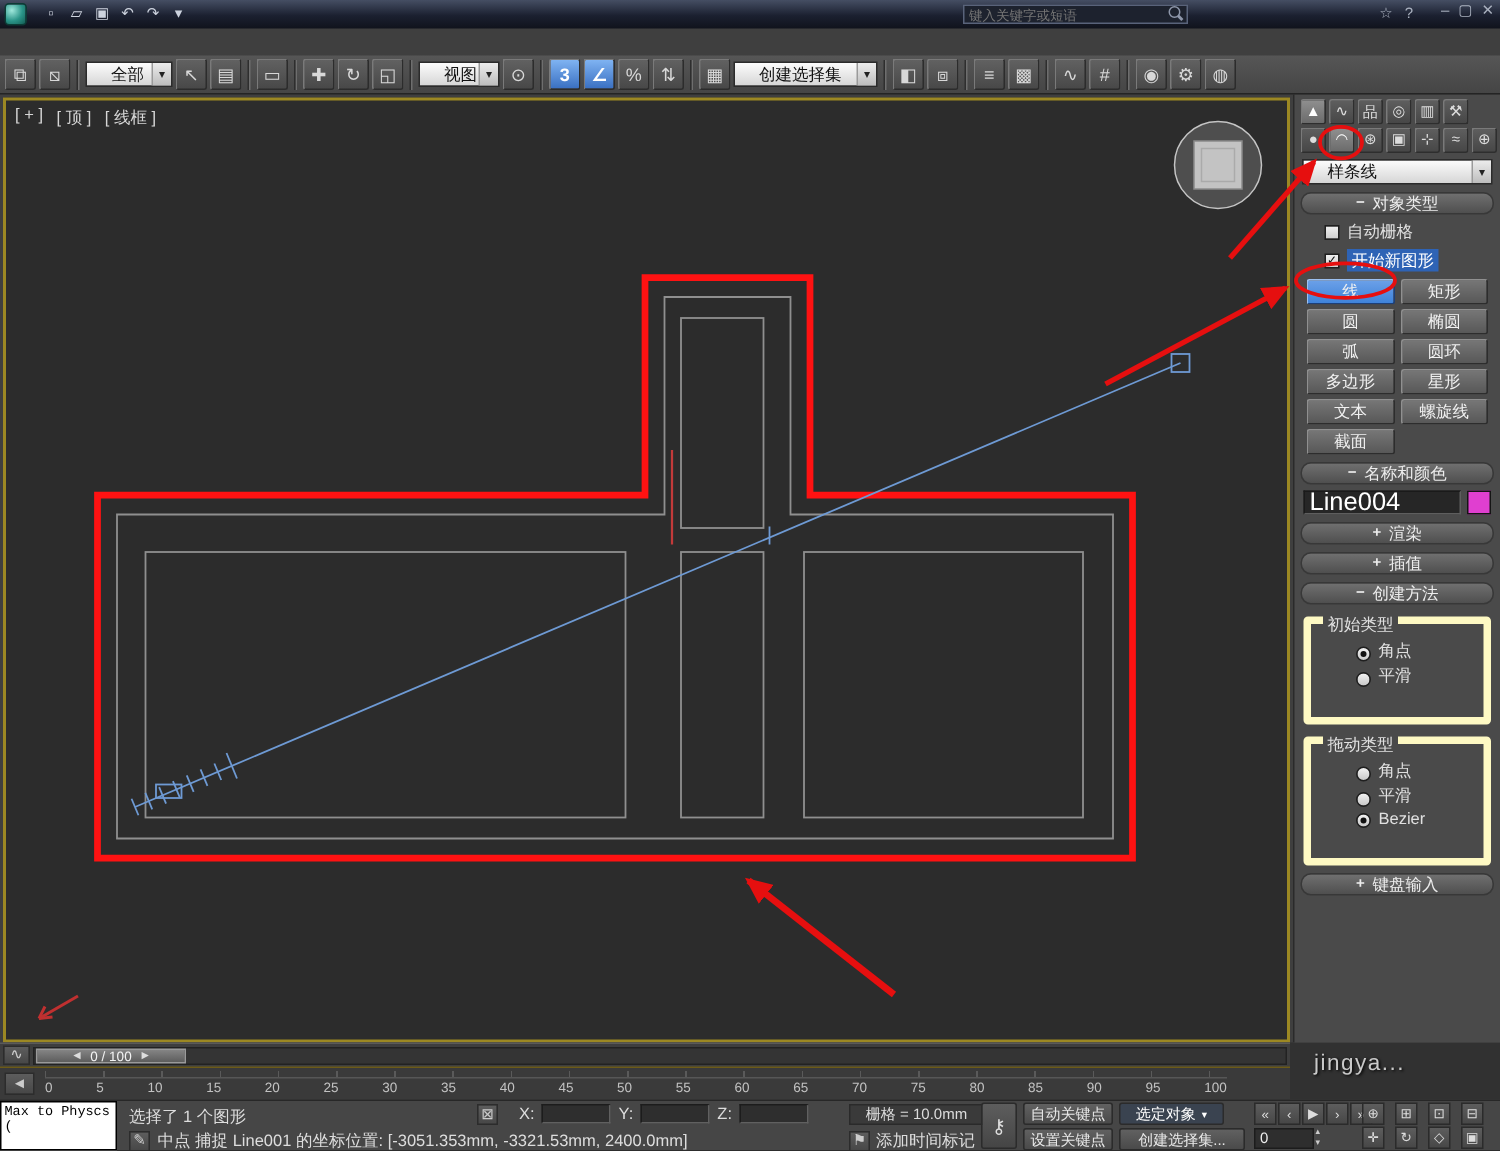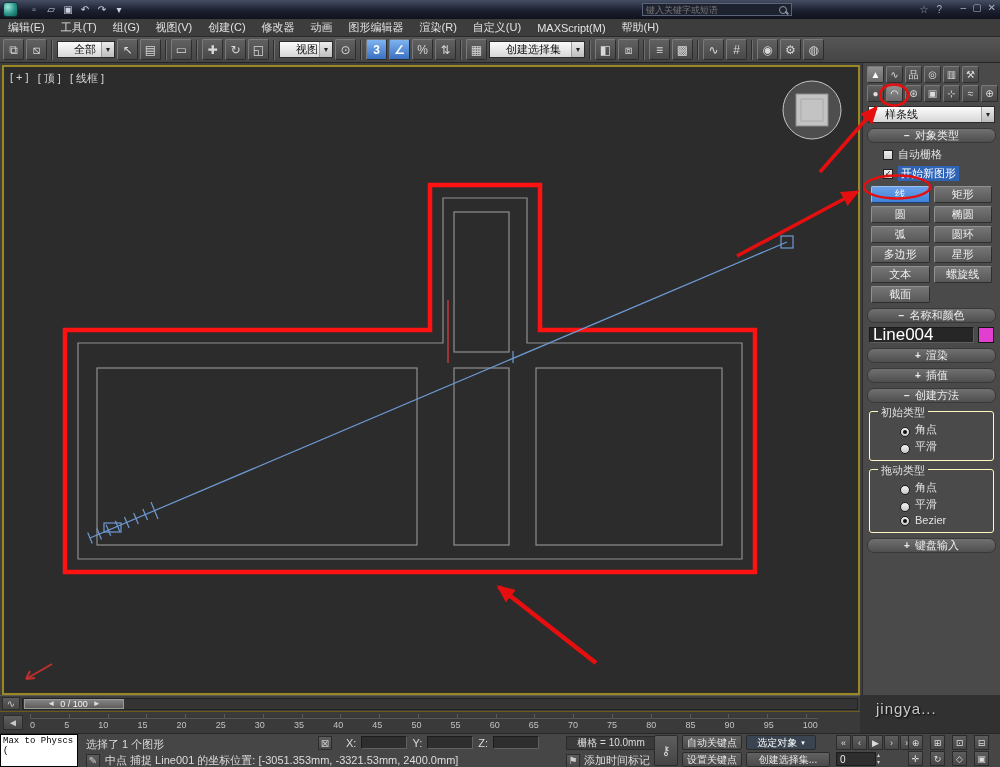--- a/index.html
+++ b/index.html
@@ -10,21 +10,21 @@
   
   .titlebar{position:absolute;left:0;top:0;width:100%;height:19px;z-index:6;
     background:linear-gradient(#454e63,#1b2030 55%,#10131c);display:flex;align-items:center;gap:4px;
     color:#c7ccd6;font-size:11px}
   .logo{width:15px;height:15px;margin-left:3px;border-radius:3px;flex:none;
     background:radial-gradient(circle at 30% 30%,#9fe8dc,#2a9488 55%,#135b52);border:1px solid #0c3b35}
   .qat{display:flex;gap:3px;margin-left:5px}
   .qat-btn{width:14px;height:14px;display:flex;align-items:center;justify-content:center;font-size:10px;color:#cdd3de}
   .tb-title{position:absolute;left:0;right:0;display:flex;justify-content:center;gap:18px;pointer-events:none}
   .tb-file{color:#eef1f6}
-  .search{position:absolute;left:642px;top:3px;width:150px;height:13px;background:#1d222e;border:1px solid #59637a;display:flex;align-items:center}
+  .search{position:absolute;left:642px;top:3px;width:150px;height:13px;background:#1d222e;border:1px solid #59637a;display:flex;}
   .search input{flex:1;background:transparent;border:none;outline:none;color:#8e97aa;font-size:9px;padding:0 3px;font-family:inherit}
   .mag{width:8px;height:8px;border:1.5px solid #8e97aa;border-radius:50%;position:relative;margin-right:4px;flex:none}
   .mag::after{content:"";position:absolute;width:4px;height:1.5px;background:#8e97aa;transform:rotate(45deg);right:-3px;bottom:-1px}
   .tb-mini{position:absolute;right:58px;display:flex;gap:8px;font-size:10px;color:#aab1bf}
   .winbtns{position:absolute;right:4px;top:2px;display:flex;gap:6px;font-size:10px;color:#aab1bf}
 
   
   .menubar{position:absolute;left:0;top:19px;width:100%;height:18px;background:#3d3d3d;border-bottom:1px solid #2a2a2a;
     display:flex;align-items:center;color:#e2e2e2;font-size:11px;z-index:6}
   .menubar [data-name=menu-item]{padding:0 8px;height:100%;display:flex;align-items:center;white-space:nowrap}
@@ -66,21 +66,21 @@
   .cb.on::after{content:"✓"}
   .hl{background:#2e63b5;color:#fff;padding:0 3px}
   .btn-grid{display:grid;grid-template-columns:1fr 1fr;gap:3px 4px;margin:5px 8px 0}
   .sp-btn{height:17px;display:flex;align-items:center;justify-content:center;font-size:11px;color:#f0f0f0;
     background:linear-gradient(#767676,#585858);border:1px solid;border-color:#909090 #2d2d2d #2d2d2d #909090;border-radius:2px}
   .sp-btn.active{background:linear-gradient(#6ba0e8,var(--accent,#3f83d9));border-color:#9cc0f0 #1d3f77 #1d3f77 #9cc0f0}
   .nc-row{display:flex;align-items:center;gap:4px;margin:4px 6px 0}
   .nc-input{flex:1;height:16px;background:#262626;border:1px solid;border-color:#1a1a1a #5e5e5e #5e5e5e #1a1a1a;
     color:#fff;font-size:17px;padding:0 3px;font-family:inherit;min-width:0}
   .swatch{width:16px;height:16px;border:1px solid #151515;flex:none}
-  .grp{border:1px solid #fef9c3;border-radius:3px;margin:8px 6px 0;padding:8px 4px 6px;position:relative}
+  .grp{border:5px solid #fef9c3;border-radius:3px;margin:8px 6px 0;padding:8px 4px 20px;position:relative}
   .grp-title{position:absolute;top:-7px;left:8px;background:#4a4a4a;padding:0 3px;font-size:11px}
   .radio-row{display:flex;align-items:flex-end;gap:5px;margin:2px 0 0 26px}
   .radio{width:10px;height:10px;border-radius:50%;background:linear-gradient(#f2f2f2,#c9c9c9);border:1px solid #1f1f1f;position:relative;flex:none}
   .radio.on::after{content:"";position:absolute;left:2px;top:2px;width:4px;height:4px;border-radius:50%;background:#111}
 
   
   .timeslider{position:absolute;left:0;top:695px;width:860px;height:16px;background:#3e3e3e;border-top:1px solid #5a5a5a;
     display:flex;align-items:center;z-index:4;padding:0 2px}
   .ts-mini{width:18px;height:13px;flex:none;display:flex;align-items:center;justify-content:center;font-size:10px;color:#ccc;
     background:linear-gradient(#5d5d5d,#474747);border:1px solid #2c2c2c;margin-right:2px}
@@ -157,34 +157,20 @@
       <span data-name="favorites-icon">☆</span>
       <span data-name="help-icon">?</span>
     </div>
     <div class="winbtns" data-name="window-buttons">
       <span data-name="minimize-button">–</span>
       <span data-name="maximize-button">▢</span>
       <span data-name="close-button">✕</span>
     </div>
   </header>
 
-  <nav class="menubar" data-name="menu-bar">
-      <span data-name="menu-item">编辑(E)</span>
-      <span data-name="menu-item">工具(T)</span>
-      <span data-name="menu-item">组(G)</span>
-      <span data-name="menu-item">视图(V)</span>
-      <span data-name="menu-item">创建(C)</span>
-      <span data-name="menu-item">修改器</span>
-      <span data-name="menu-item">动画</span>
-      <span data-name="menu-item">图形编辑器</span>
-      <span data-name="menu-item">渲染(R)</span>
-      <span data-name="menu-item">自定义(U)</span>
-      <span data-name="menu-item">MAXScript(M)</span>
-      <span data-name="menu-item">帮助(H)</span>
-    </nav>
 
   <div class="toolbar" data-name="main-toolbar">
     <span class="tbtn" data-name="select-and-link-icon">⧉</span>
     <span class="tbtn" data-name="unlink-selection-icon">⧅</span>
     <span class="tsep" data-name="toolbar-separator"></span>
     <div class="combo" style="width:58px" data-name="selection-filter-dropdown">
       <span class="cval" data-name="selection-filter-value">全部</span>
       <span class="carr" data-name="chevron-down-icon">▾</span>
     </div>
     <span class="tbtn" data-name="select-object-icon">↖</span>

